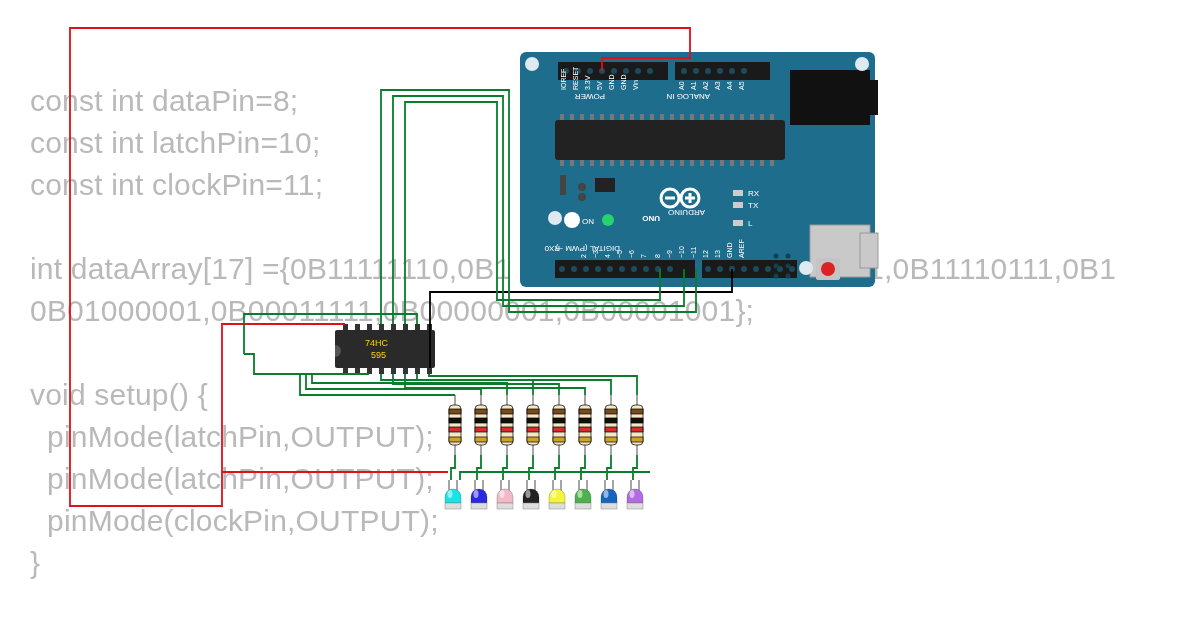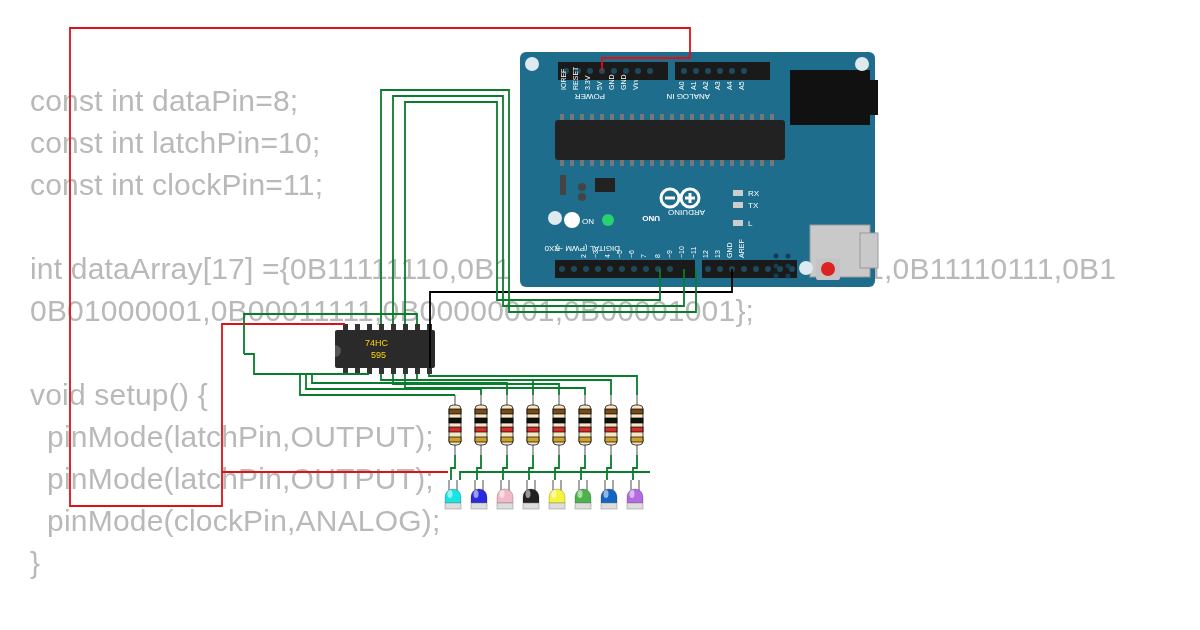--- a/index.html
+++ b/index.html
@@ -58,21 +58,21 @@
 <div class="code-bg"><span>const int dataPin=8;</span>
 <span>const int latchPin=10;</span>
 <span>const int clockPin=11;</span>
 <span></span>
 <span>int dataArray[17] ={0B11111110,0B1                                      011,0B11110111,0B1</span>
 <span>0B01000001,0B00011111,0B00000001,0B00001001};</span>
 <span></span>
 <span>void setup() {</span>
 <span>  pinMode(latchPin,OUTPUT);</span>
 <span>  pinMode(latchPin,OUTPUT);</span>
-<span>  pinMode(clockPin,ANALOG);</span>
+<span>  pinMode(clockPin,OUTPUT);</span>
 <span>}</span></div>
 
 <svg class="diagram" width="1200" height="630" viewBox="0 0 1200 630">
 
   <g>
 
     <rect x="520" y="52" width="355" height="235" rx="6" class="arduino-body"></rect>
 
     <rect x="790" y="70" width="80" height="55" fill="#111"></rect>
     <rect x="860" y="80" width="18" height="35" fill="#111"></rect>

